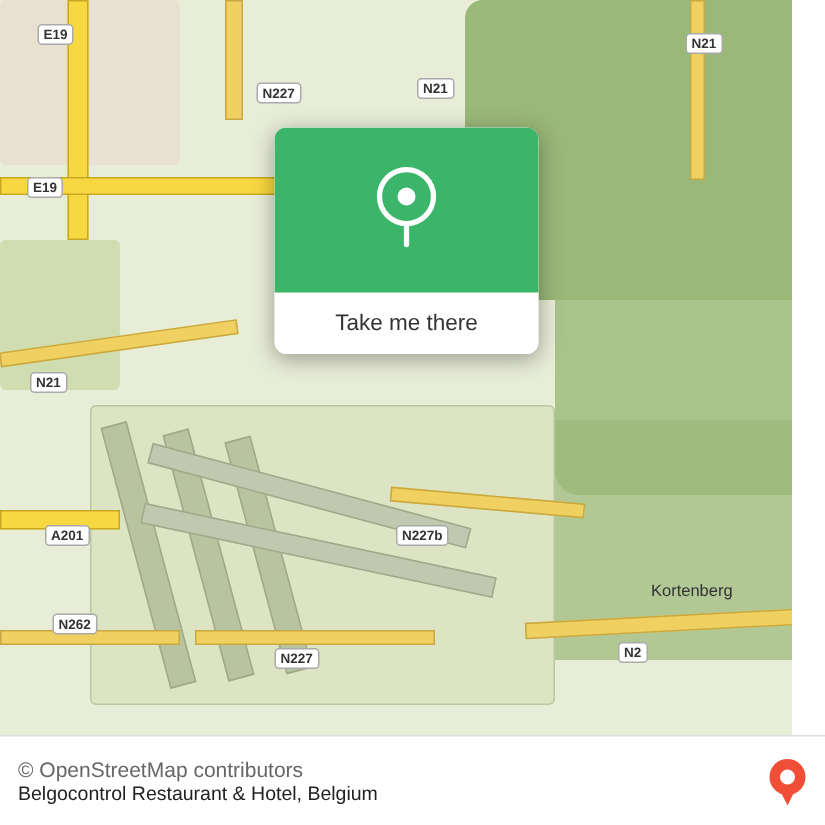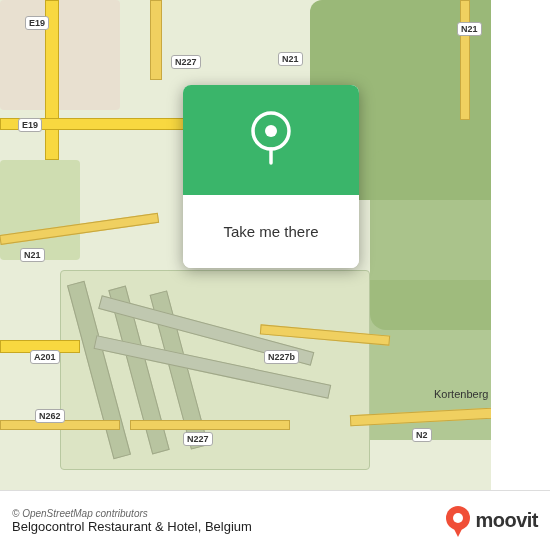--- a/index.html
+++ b/index.html
@@ -5,21 +5,21 @@
     * { margin: 0; padding: 0; box-sizing: border-box; }
     body {
       width: 550px;
       height: 550px;
       overflow: hidden;
       font-family: Arial, sans-serif;
       position: relative;
     }
 
     #map-container {
-      width: 491px;
+      width: 528px;
       height: 490px;
       position: relative;
       overflow: hidden;
       background-color: #e8f0d8;
     }
 
     
     .map-bg {
       position: absolute;
       inset: 0;
@@ -94,21 +94,21 @@
     .popup-green-area {
       background: #3ab56a;
       height: 110px;
       display: flex;
       align-items: center;
       justify-content: center;
       position: relative;
     }
 
     .popup-button {
-      padding: 28px 16px;
+      padding: 12px 16px;
       font-size: 15px;
       font-weight: 500;
       color: #333;
       text-align: center;
       cursor: pointer;
       background: white;
       border: none;
       width: 100%;
     }
 
@@ -123,23 +123,22 @@
       justify-content: space-between;
       padding: 0 12px;
     }
 
     .bottom-info {
       display: flex;
       flex-direction: column;
     }
 
     .copyright-text {
-      font-size: 10px;
+      font-size: 14px;
       color: #666;
-      font-style: italic;
     }
 
     .location-name {
       font-size: 13px;
       color: #222;
       font-weight: 400;
     }
 
     .moovit-logo {
       display: flex;
@@ -234,15 +233,14 @@
     <span class="copyright-text">© OpenStreetMap contributors</span>
     <span class="location-name">Belgocontrol Restaurant &amp; Hotel, Belgium</span>
   </div>
   <div class="moovit-logo">
 
     <svg width="26" height="32" viewBox="0 0 26 32">
       <ellipse cx="13" cy="13" rx="12" ry="12" fill="#f04e37"></ellipse>
       <circle cx="13" cy="13" r="5" fill="white"></circle>
       <polygon points="8,22 18,22 13,32" fill="#f04e37"></polygon>
     </svg>
-    <span class="moovit-text">moovit</span>
   </div>
 </div>
 
 </body></html>

